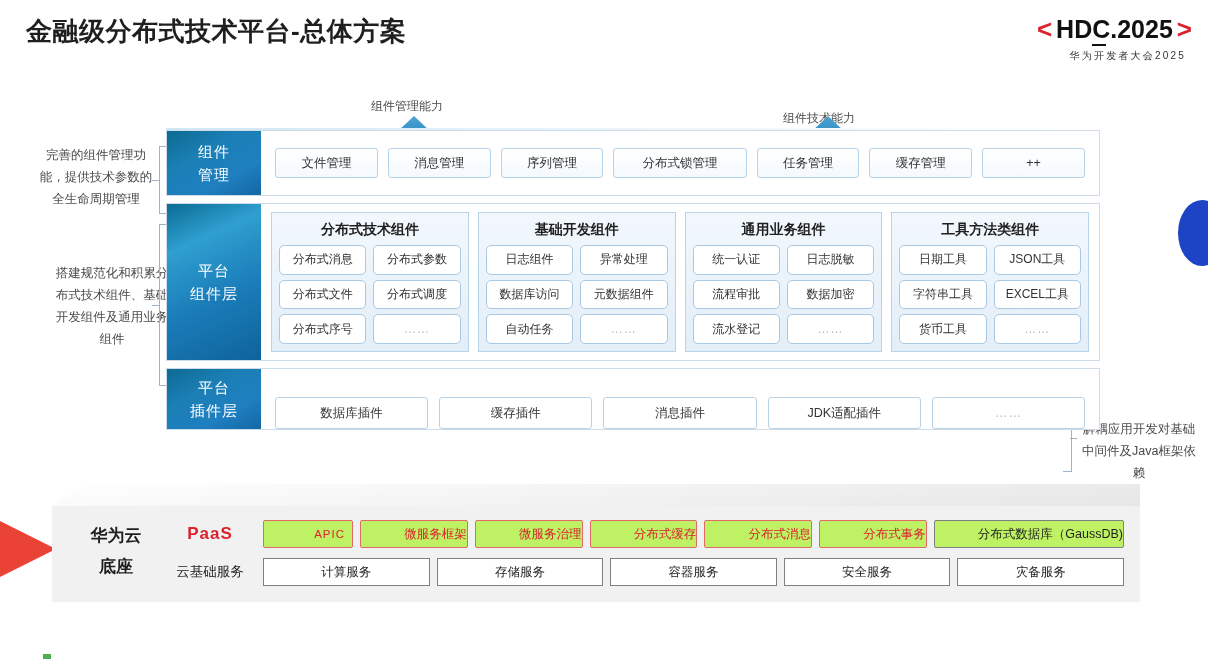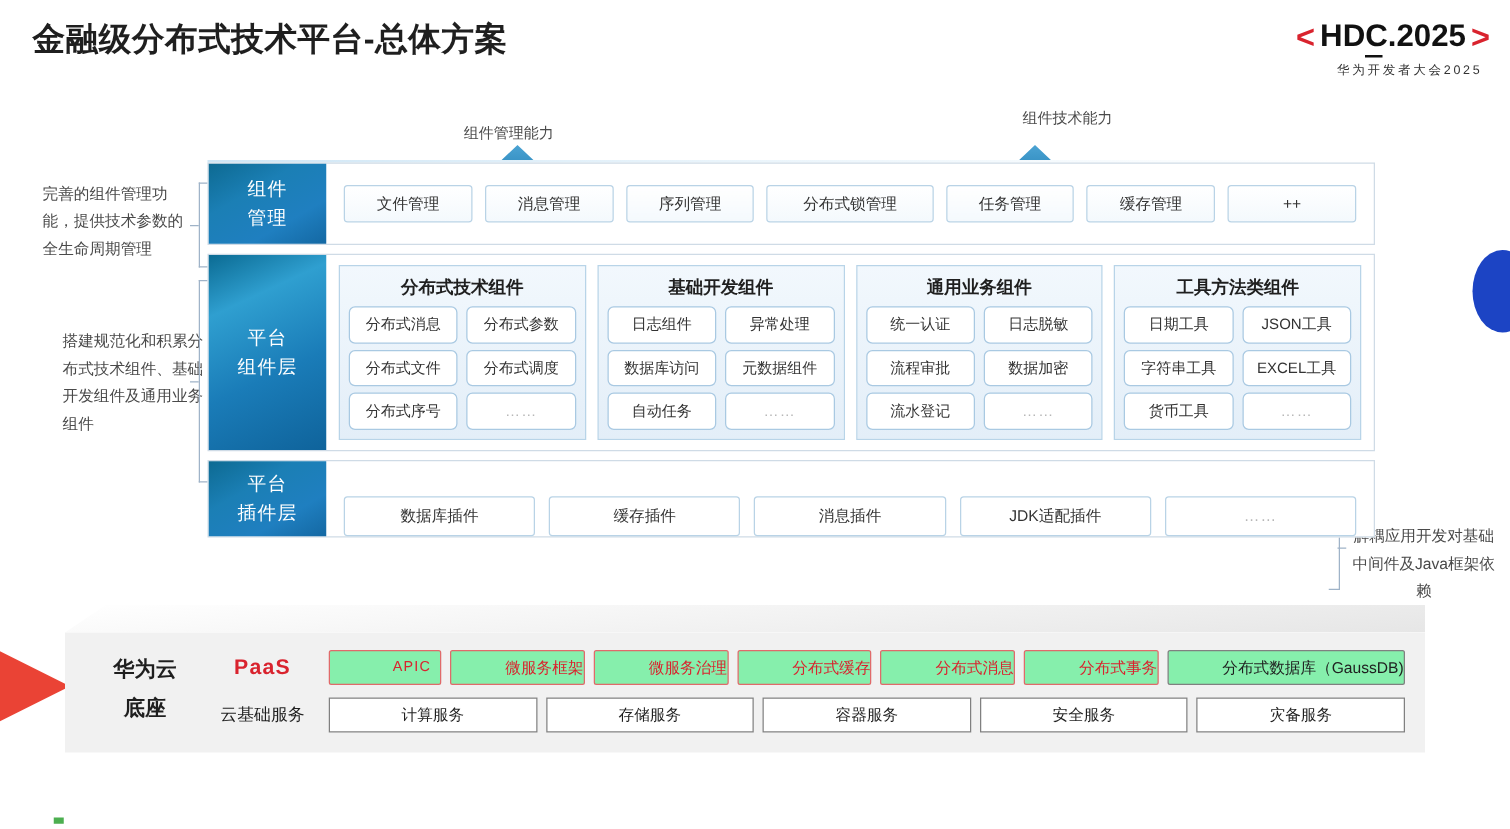--- a/index.html
+++ b/index.html
@@ -59,21 +59,21 @@
   
   .arrow-label {
     position: absolute; font-size: 12px; color: #4a4a4a; white-space: nowrap;
   }
   .up-arrow { position: absolute; width: 36px; height: 44px; }
 
   
   .left-note {
     position: absolute; width: 124px;
     font-size: 12.5px; line-height: 22px; color: #4a4a4a;
-    text-align: left;
+    text-align: center;
   }
   .note-1 { left: 34px; top: 144px; }
   .note-2 { left: 50px; top: 262px; }
 
   
   .right-note {
     position: absolute; left: 1078px; top: 418px; width: 122px;
     font-size: 12.5px; line-height: 22px; color: #4a4a4a;
     text-align: center;
   }
@@ -191,21 +191,21 @@
   .base-rowlabel {
     flex: 0 0 92px; text-align: center; white-space: nowrap;
   }
   .base-rowlabel.paas {
     color: #d9232e; font-size: 17px; font-weight: bold; letter-spacing: 1px;
   }
   .base-rowlabel.cloud { color: #1f1f1f; font-size: 13.5px; }
   .pill {
     flex: 1; height: 28px;
     border: 1.5px solid #e06a6a; border-radius: 2px;
-    background: #86efac;
+    background: #bef264;
     display: flex; align-items: center; justify-content: center;
     font-size: 12.5px; color: #d9232e; white-space: nowrap; padding-left: 43px;
   }
   .pill.small { flex: 0.72; font-size: 11.5px; letter-spacing: 1px; }
   .pill.neutral {
     border-color: #808080; color: #1f1f1f; flex: 1.55; font-size: 12.5px;
   }
   .svc {
     flex: 1; height: 28px;
     border: 1px solid #808080; background: #ffffff;
@@ -240,21 +240,21 @@
   <svg class="up-arrow" style="left:396px; top:116px;" viewBox="0 0 36 44">
     <defs>
         <linearGradient id="ag1" x1="0" y1="0" x2="0" y2="1">
       <stop offset="0%" stop-color="#4ba3d3"></stop>
           <stop offset="100%" stop-color="#0f6ea6"></stop>
     </linearGradient>
       </defs>
     <polygon points="18,0 36,17 26,17 26,44 10,44 10,17 0,17" fill="url(#ag1)"></polygon>
   </svg>
 
-  <div class="arrow-label" style="left:783px; top:86px;margin-left:35px;">组件技术能力</div>
+  <div class="arrow-label" style="left:783px; top:110px;">组件技术能力</div>
   <svg class="up-arrow" style="left:810px; top:116px;" viewBox="0 0 36 44">
     <defs>
         <linearGradient id="ag2" x1="0" y1="0" x2="0" y2="1">
       <stop offset="0%" stop-color="#4ba3d3"></stop>
           <stop offset="100%" stop-color="#0f6ea6"></stop>
     </linearGradient>
       </defs>
     <polygon points="18,0 36,17 26,17 26,44 10,44 10,17 0,17" fill="url(#ag2)"></polygon>
   </svg>
 

